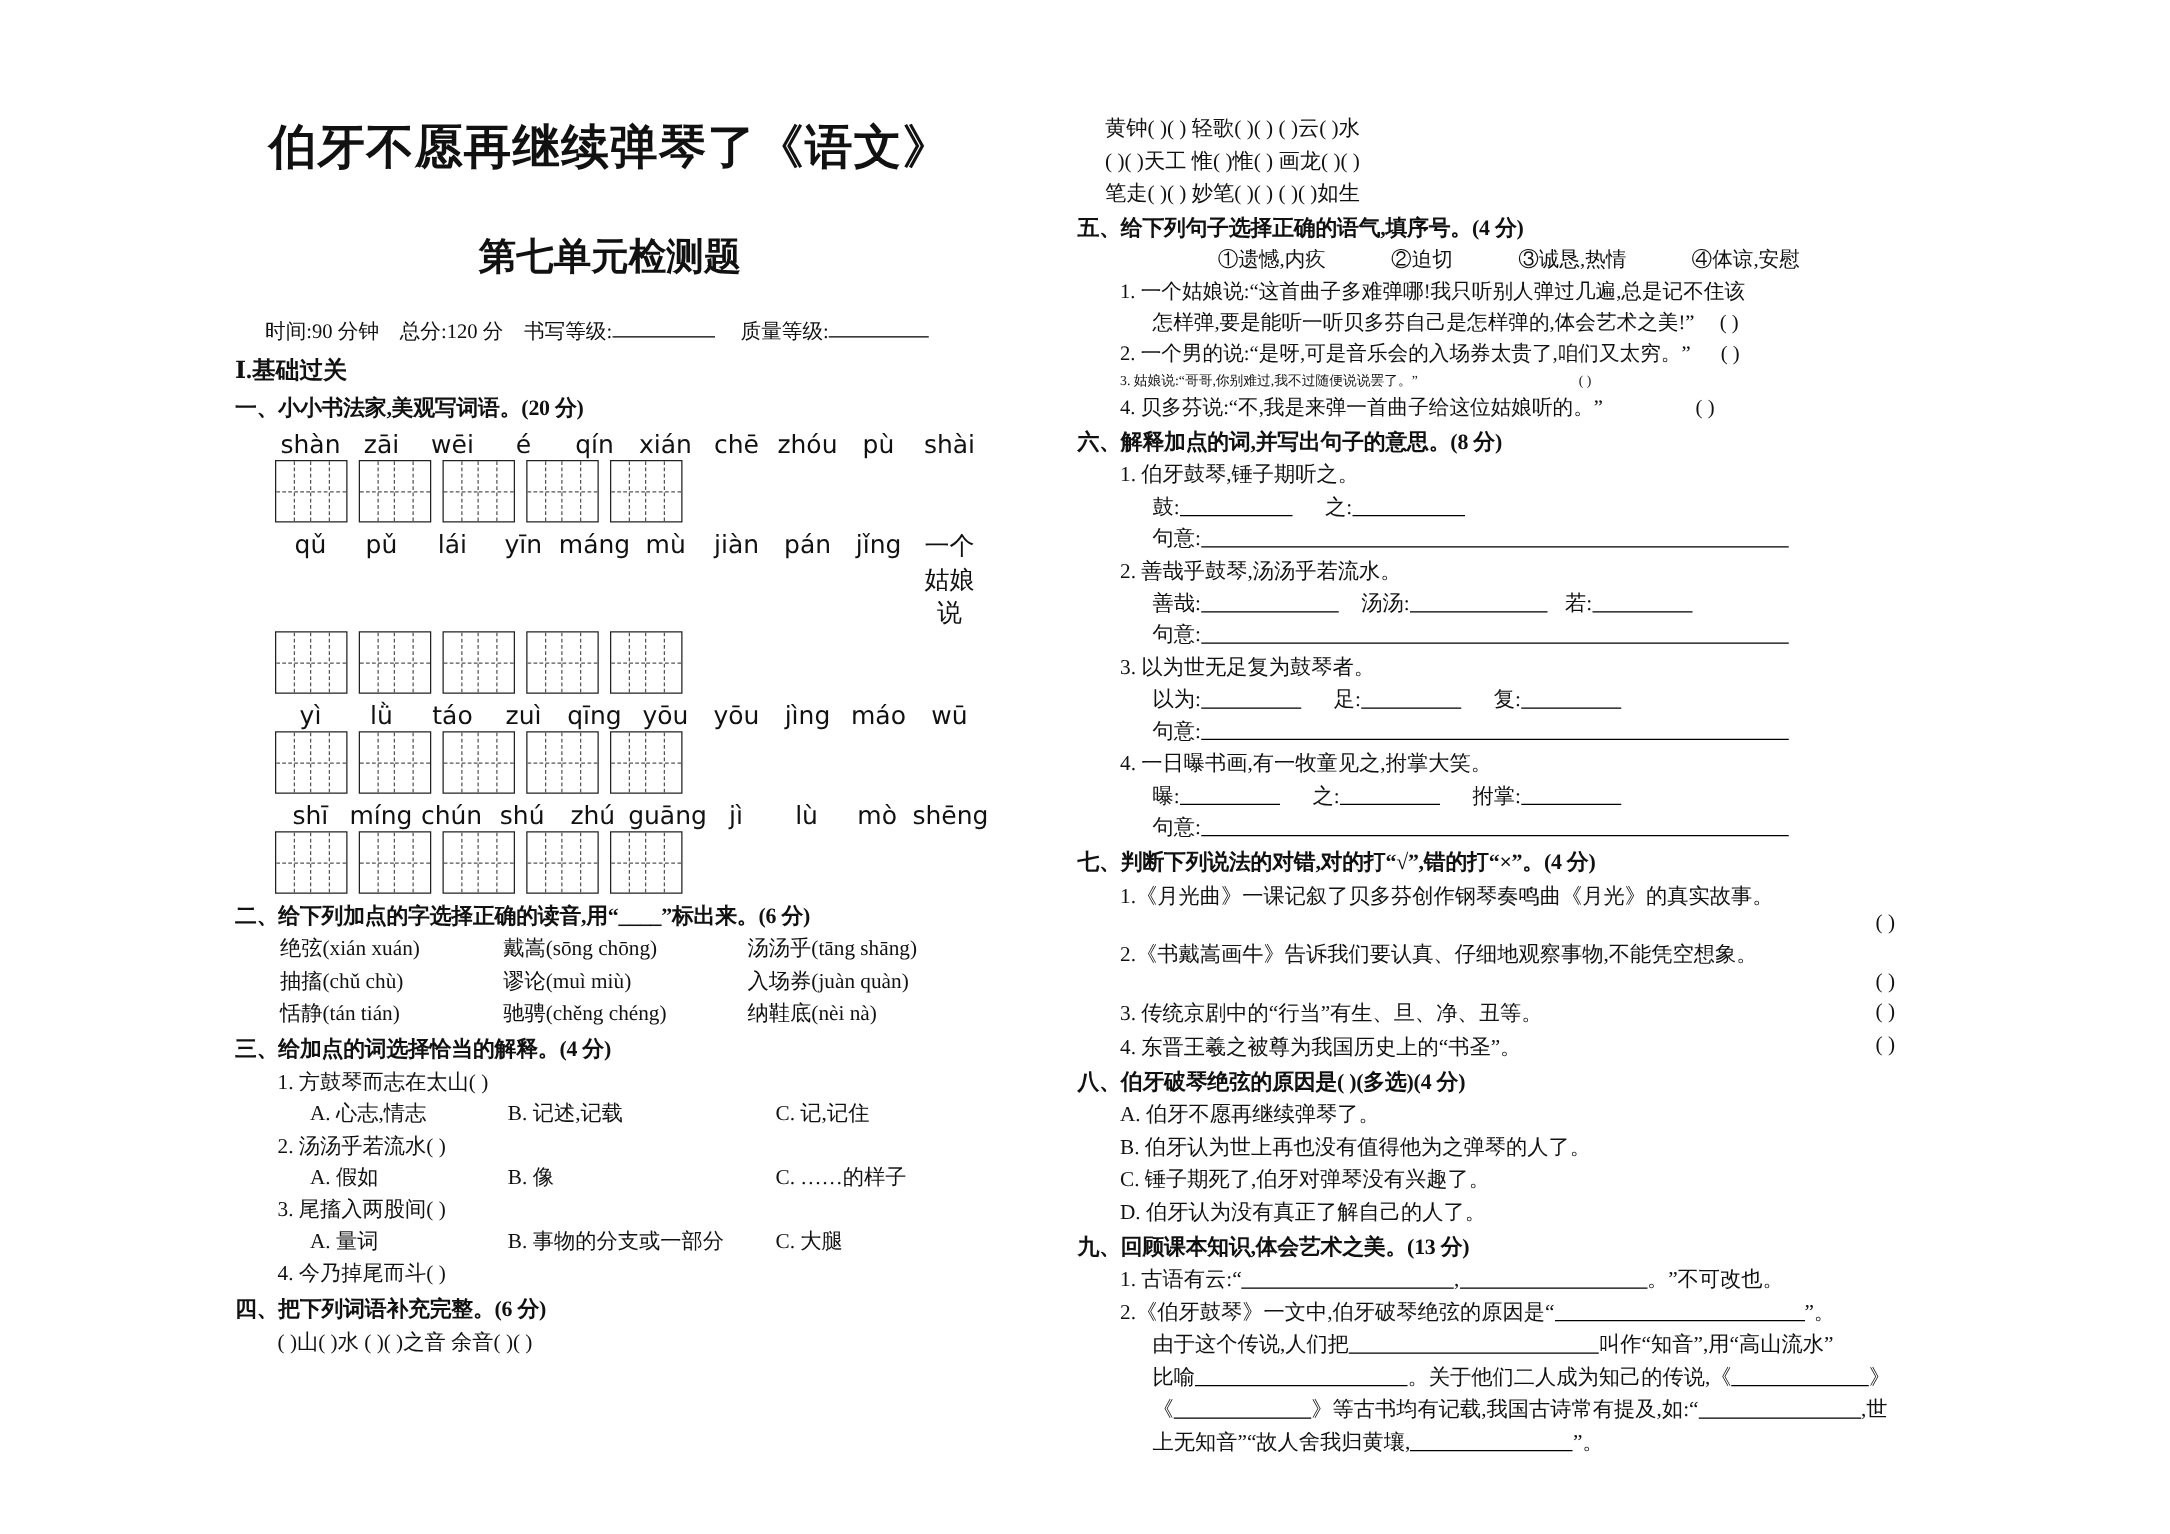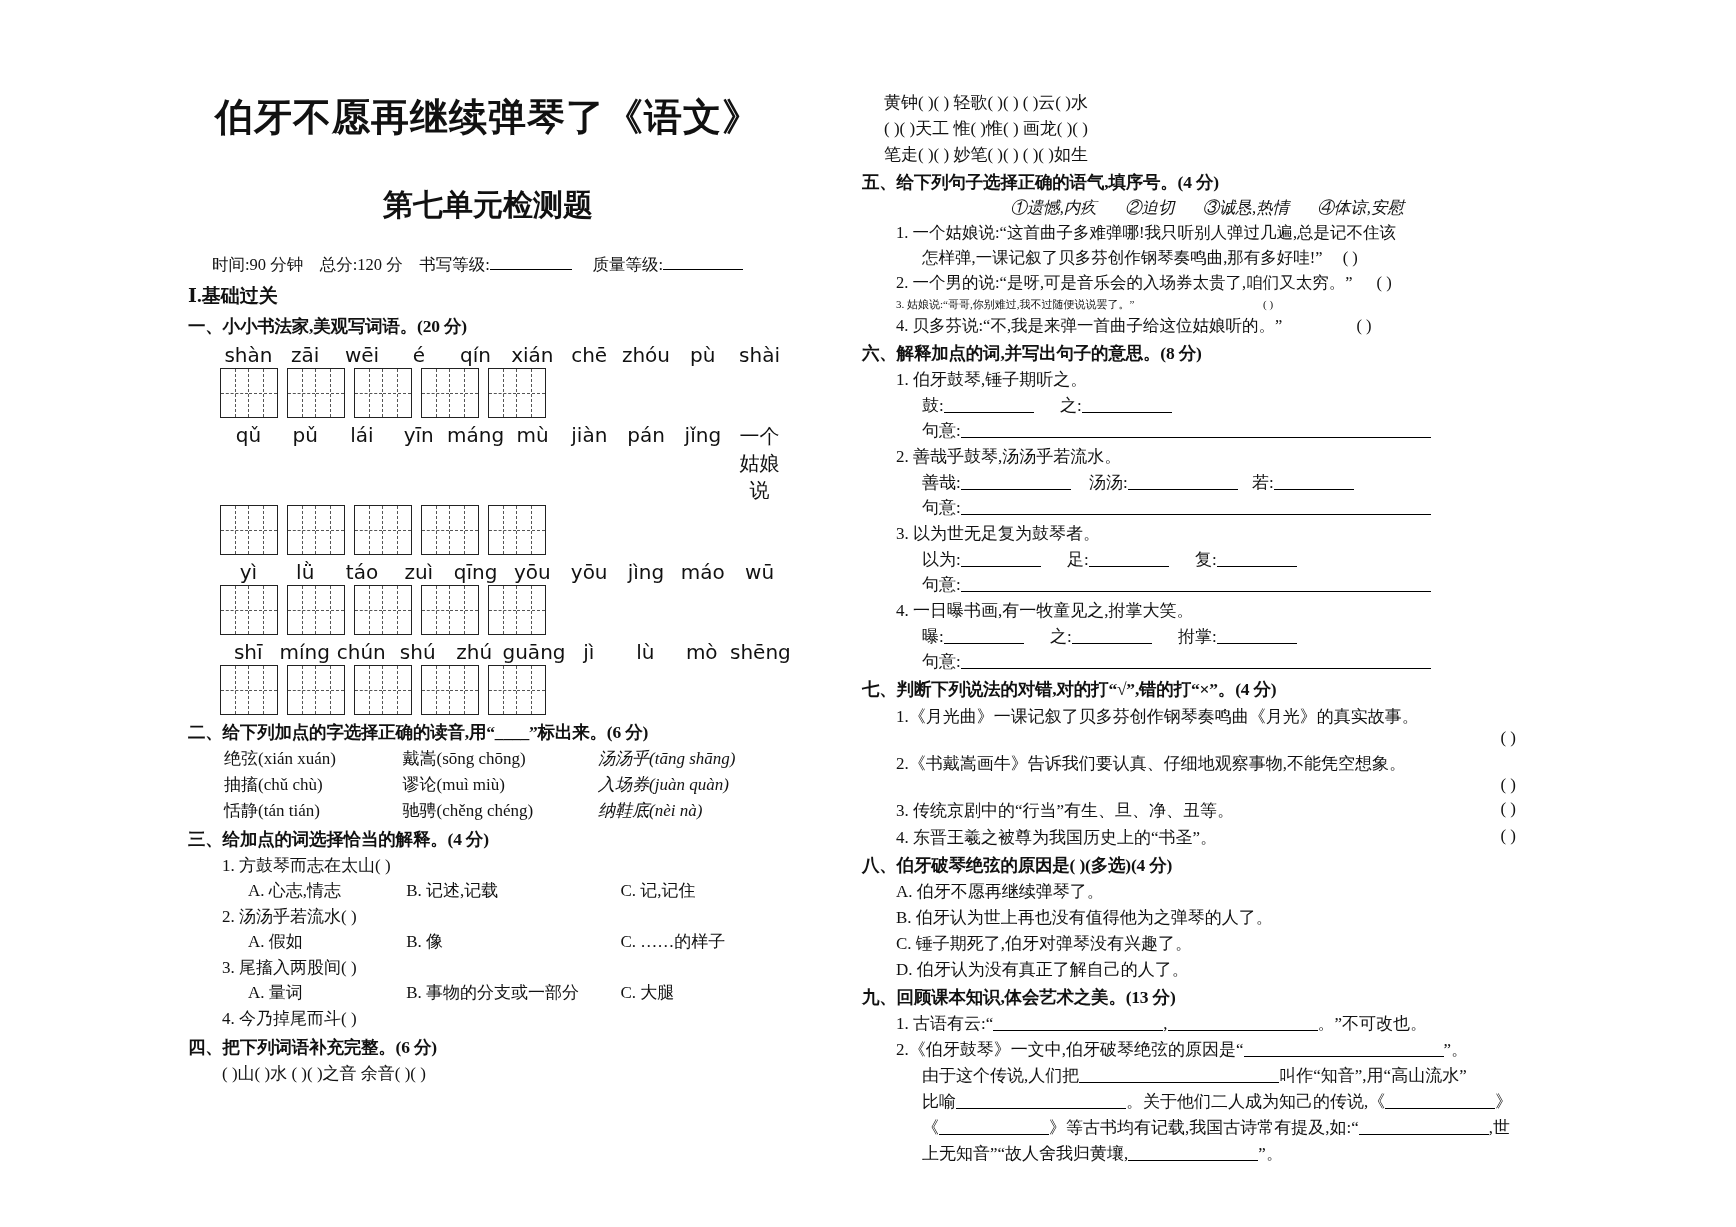--- a/index.html
+++ b/index.html
@@ -60,39 +60,39 @@
     border-top:1.1px dashed #555;
   }
 
   
   .ln{font-size:17px;margin-top:3px;white-space:nowrap;}
   .ind1{margin-left:34px;}
   .ind2{margin-left:60px;}
   .three{display:flex;margin-left:36px;font-size:17px;margin-top:3px;}
   .three>div:nth-child(1){width:188px;}
   .three>div:nth-child(2){width:206px;}
-  .three>div:nth-child(3){width:200px;font-style:italic;}
+  .three>div:nth-child(3){width:200px;}
   .opts{display:flex;margin-left:60px;font-size:17px;margin-top:2px;}
   .opts>div:nth-child(1){width:170px;}
   .opts>div:nth-child(2){width:230px;}
   .opts>div:nth-child(3){width:180px;}
 
   
   .b{display:inline-block;border-bottom:1.3px solid #000;vertical-align:-2px;} .b80{width:80px;}
   .b90{width:90px;} .b110{width:110px;}
   .b130{width:130px;} .b150{width:150px;} .b170{width:170px;}
   .b200{width:200px;}
   .bfill{width:470px;}
 
   .fillrow{font-size:17px;margin-top:3px;margin-left:60px;white-space:nowrap;}
   .answerline{font-size:17px;margin-left:60px;margin-top:2px;white-space:nowrap;}
 
   .rtline{font-size:17px;margin-top:3px;white-space:nowrap;}
   .center-opts{text-align:center;font-size:16.5px;margin-top:3px;}
-  .center-opts span{margin:0 12px;font-style:italic;}
+  .center-opts span{margin:0 24px;}
 
   .tfline{display:flex;justify-content:space-between;font-size:17px;margin-top:4px;}
   .tfline .q{margin-left:34px;}
   .tfline .mk{margin-right:36px;white-space:nowrap;}
   .tf-wrap{font-size:17px;margin-top:4px;margin-left:34px;}
 </style>
 </head>
 <body>
 
 <div class="page">
@@ -310,21 +310,21 @@
     <div class="sec rt">五、给下列句子选择正确的语气,填序号。(4 分)</div>
     <div class="center-opts">
       <span>①遗憾,内疚</span>
       <span>②迫切</span>
       <span>③诚恳,热情</span>
       <span>④体谅,安慰</span>
     </div>
 
     <div class="ln ind1" style="font-size:16.5px">1. 一个姑娘说:“这首曲子多难弹哪!我只听别人弹过几遍,总是记不住该</div>
     <div class="ln ind2" style="font-size:16.5px">
-      <span>怎样弹,一课记叙了贝多芬创作钢琴奏鸣曲,那有多好哇!”</span>
+      <span>怎样弹,要是能听一听贝多芬自己是怎样弹的,体会艺术之美!”</span>
       <span style="margin-left:16px">(        )</span>
     </div>
 
     <div class="ln ind1" style="font-size:16.5px">
       <span>2. 一个男的说:“是呀,可是音乐会的入场券太贵了,咱们又太穷。”</span>
       <span style="margin-left:20px">(        )</span>
     </div>
     <div class="ln ind1" style="font-size:11px">
       <span>3. 姑娘说:“哥哥,你别难过,我不过随便说说罢了。”</span>
       <span style="margin-left:126px">(        )</span>

